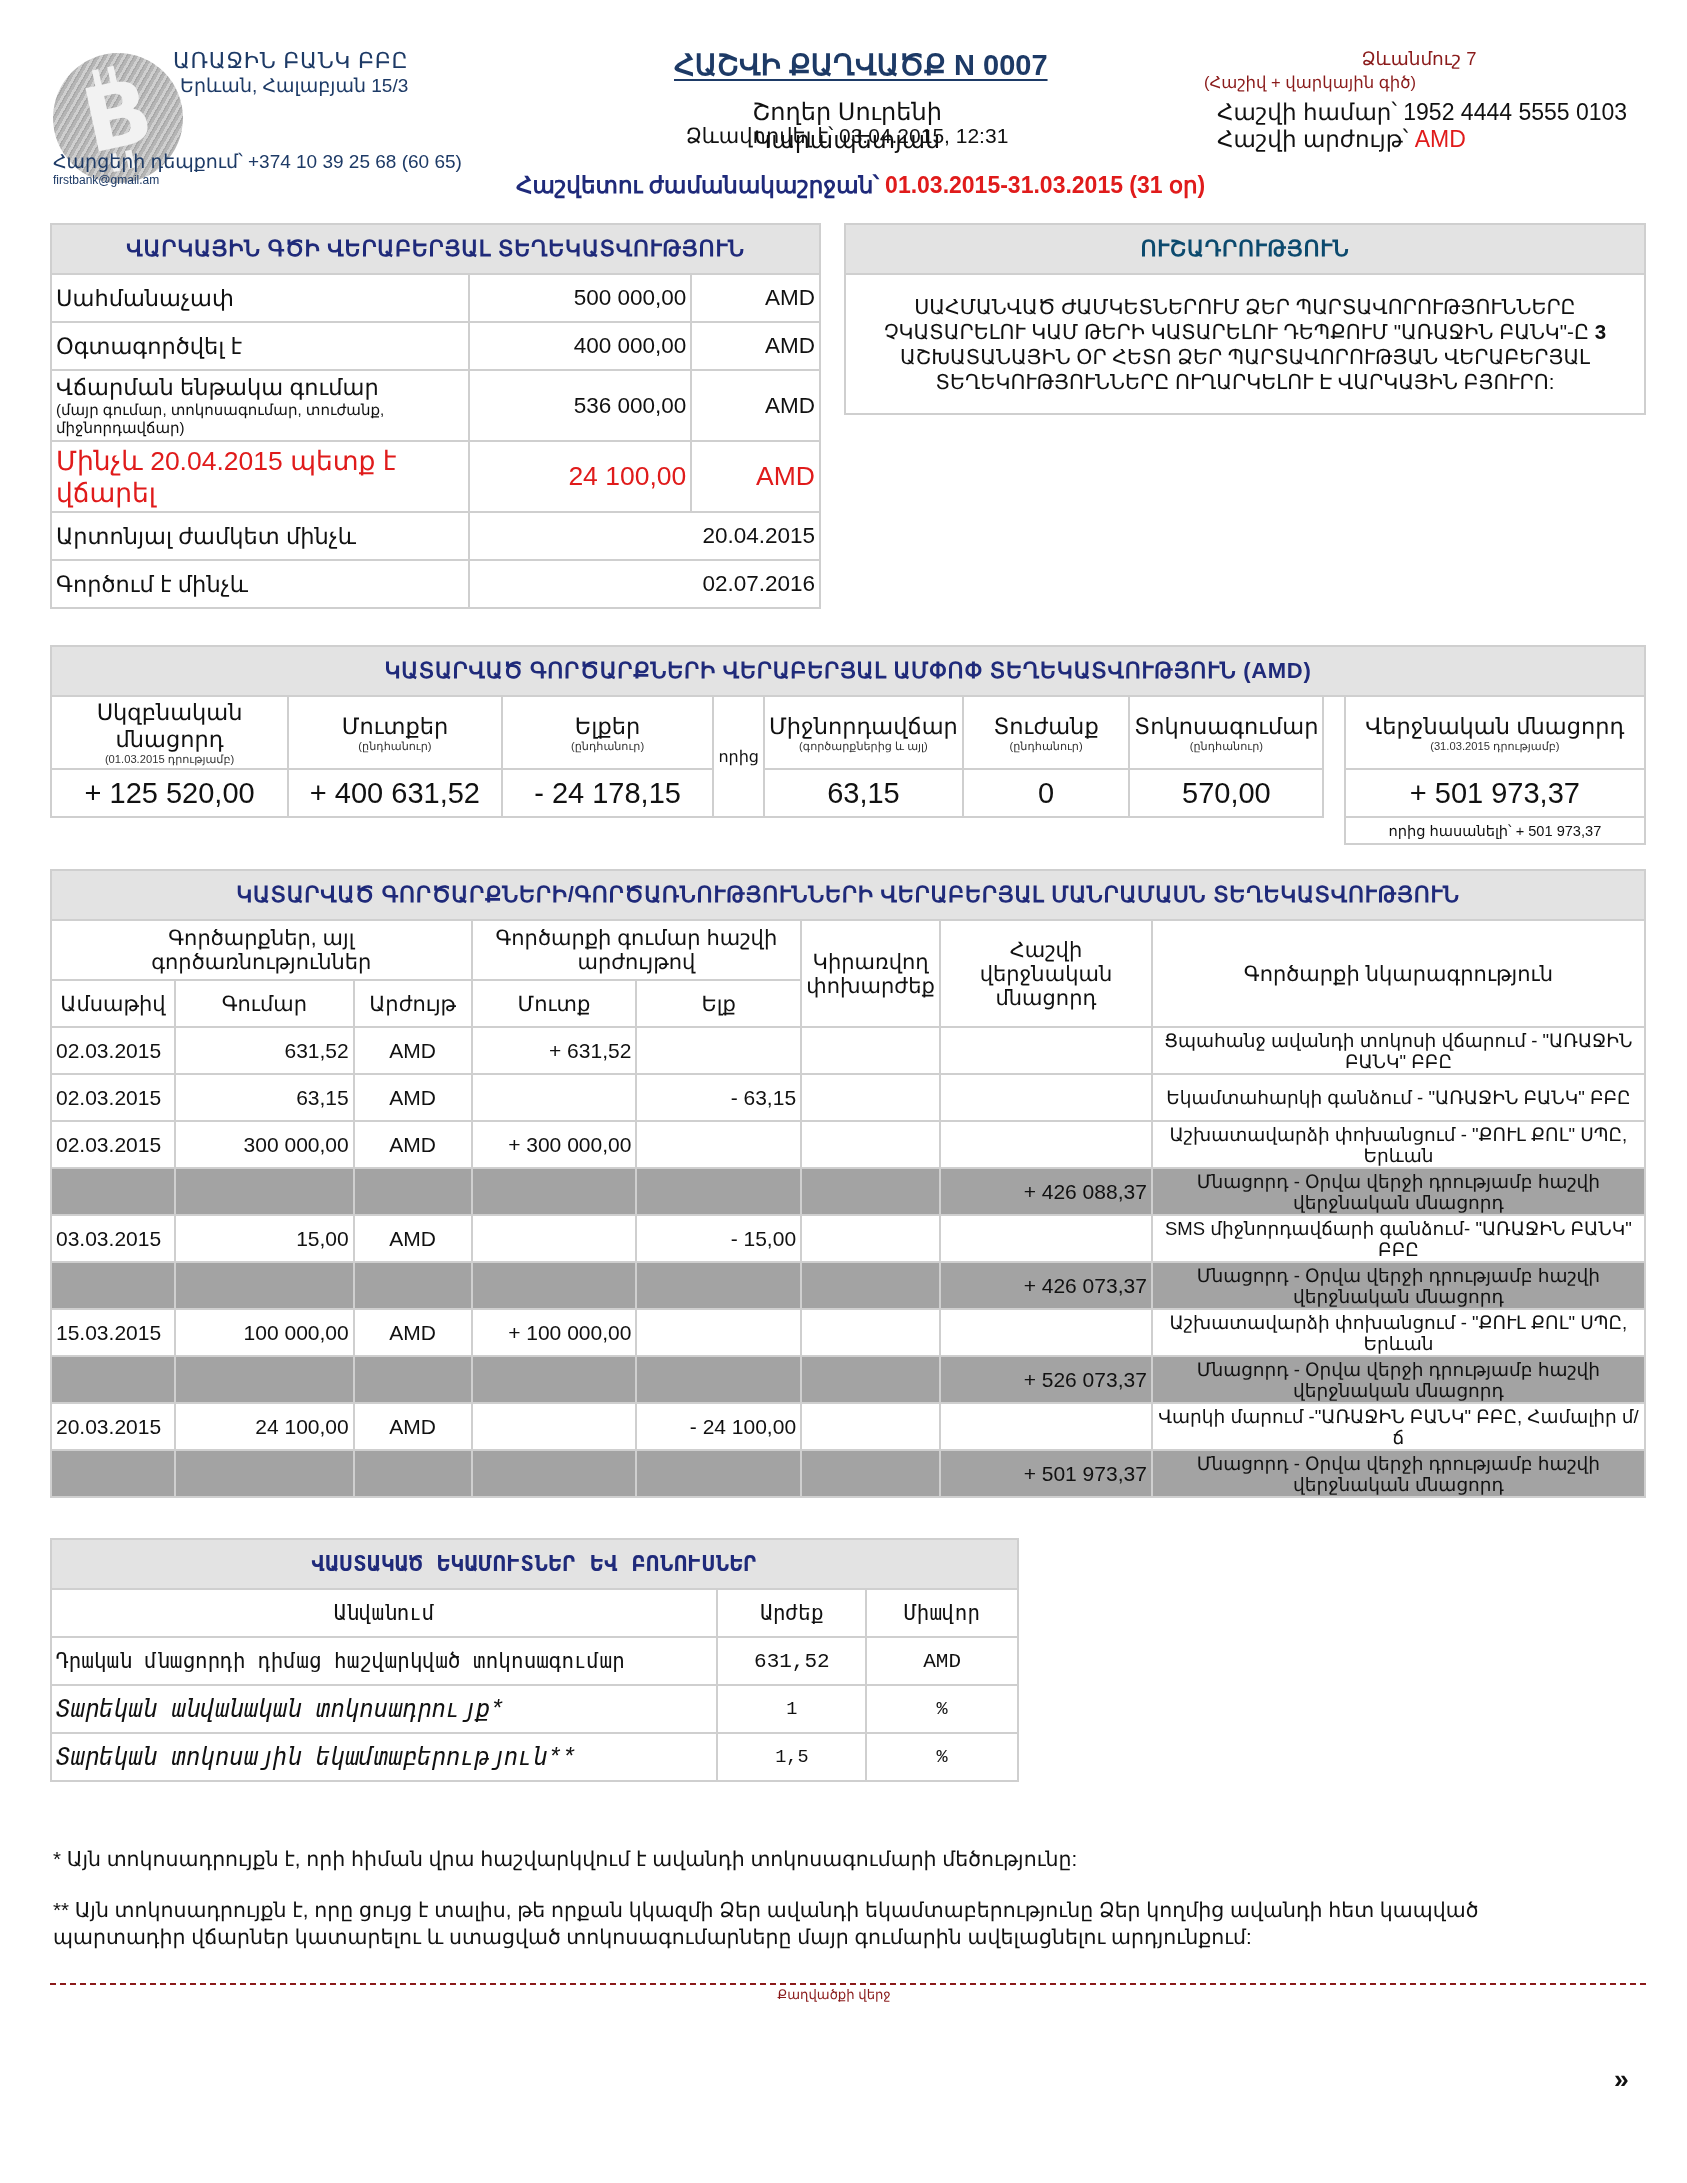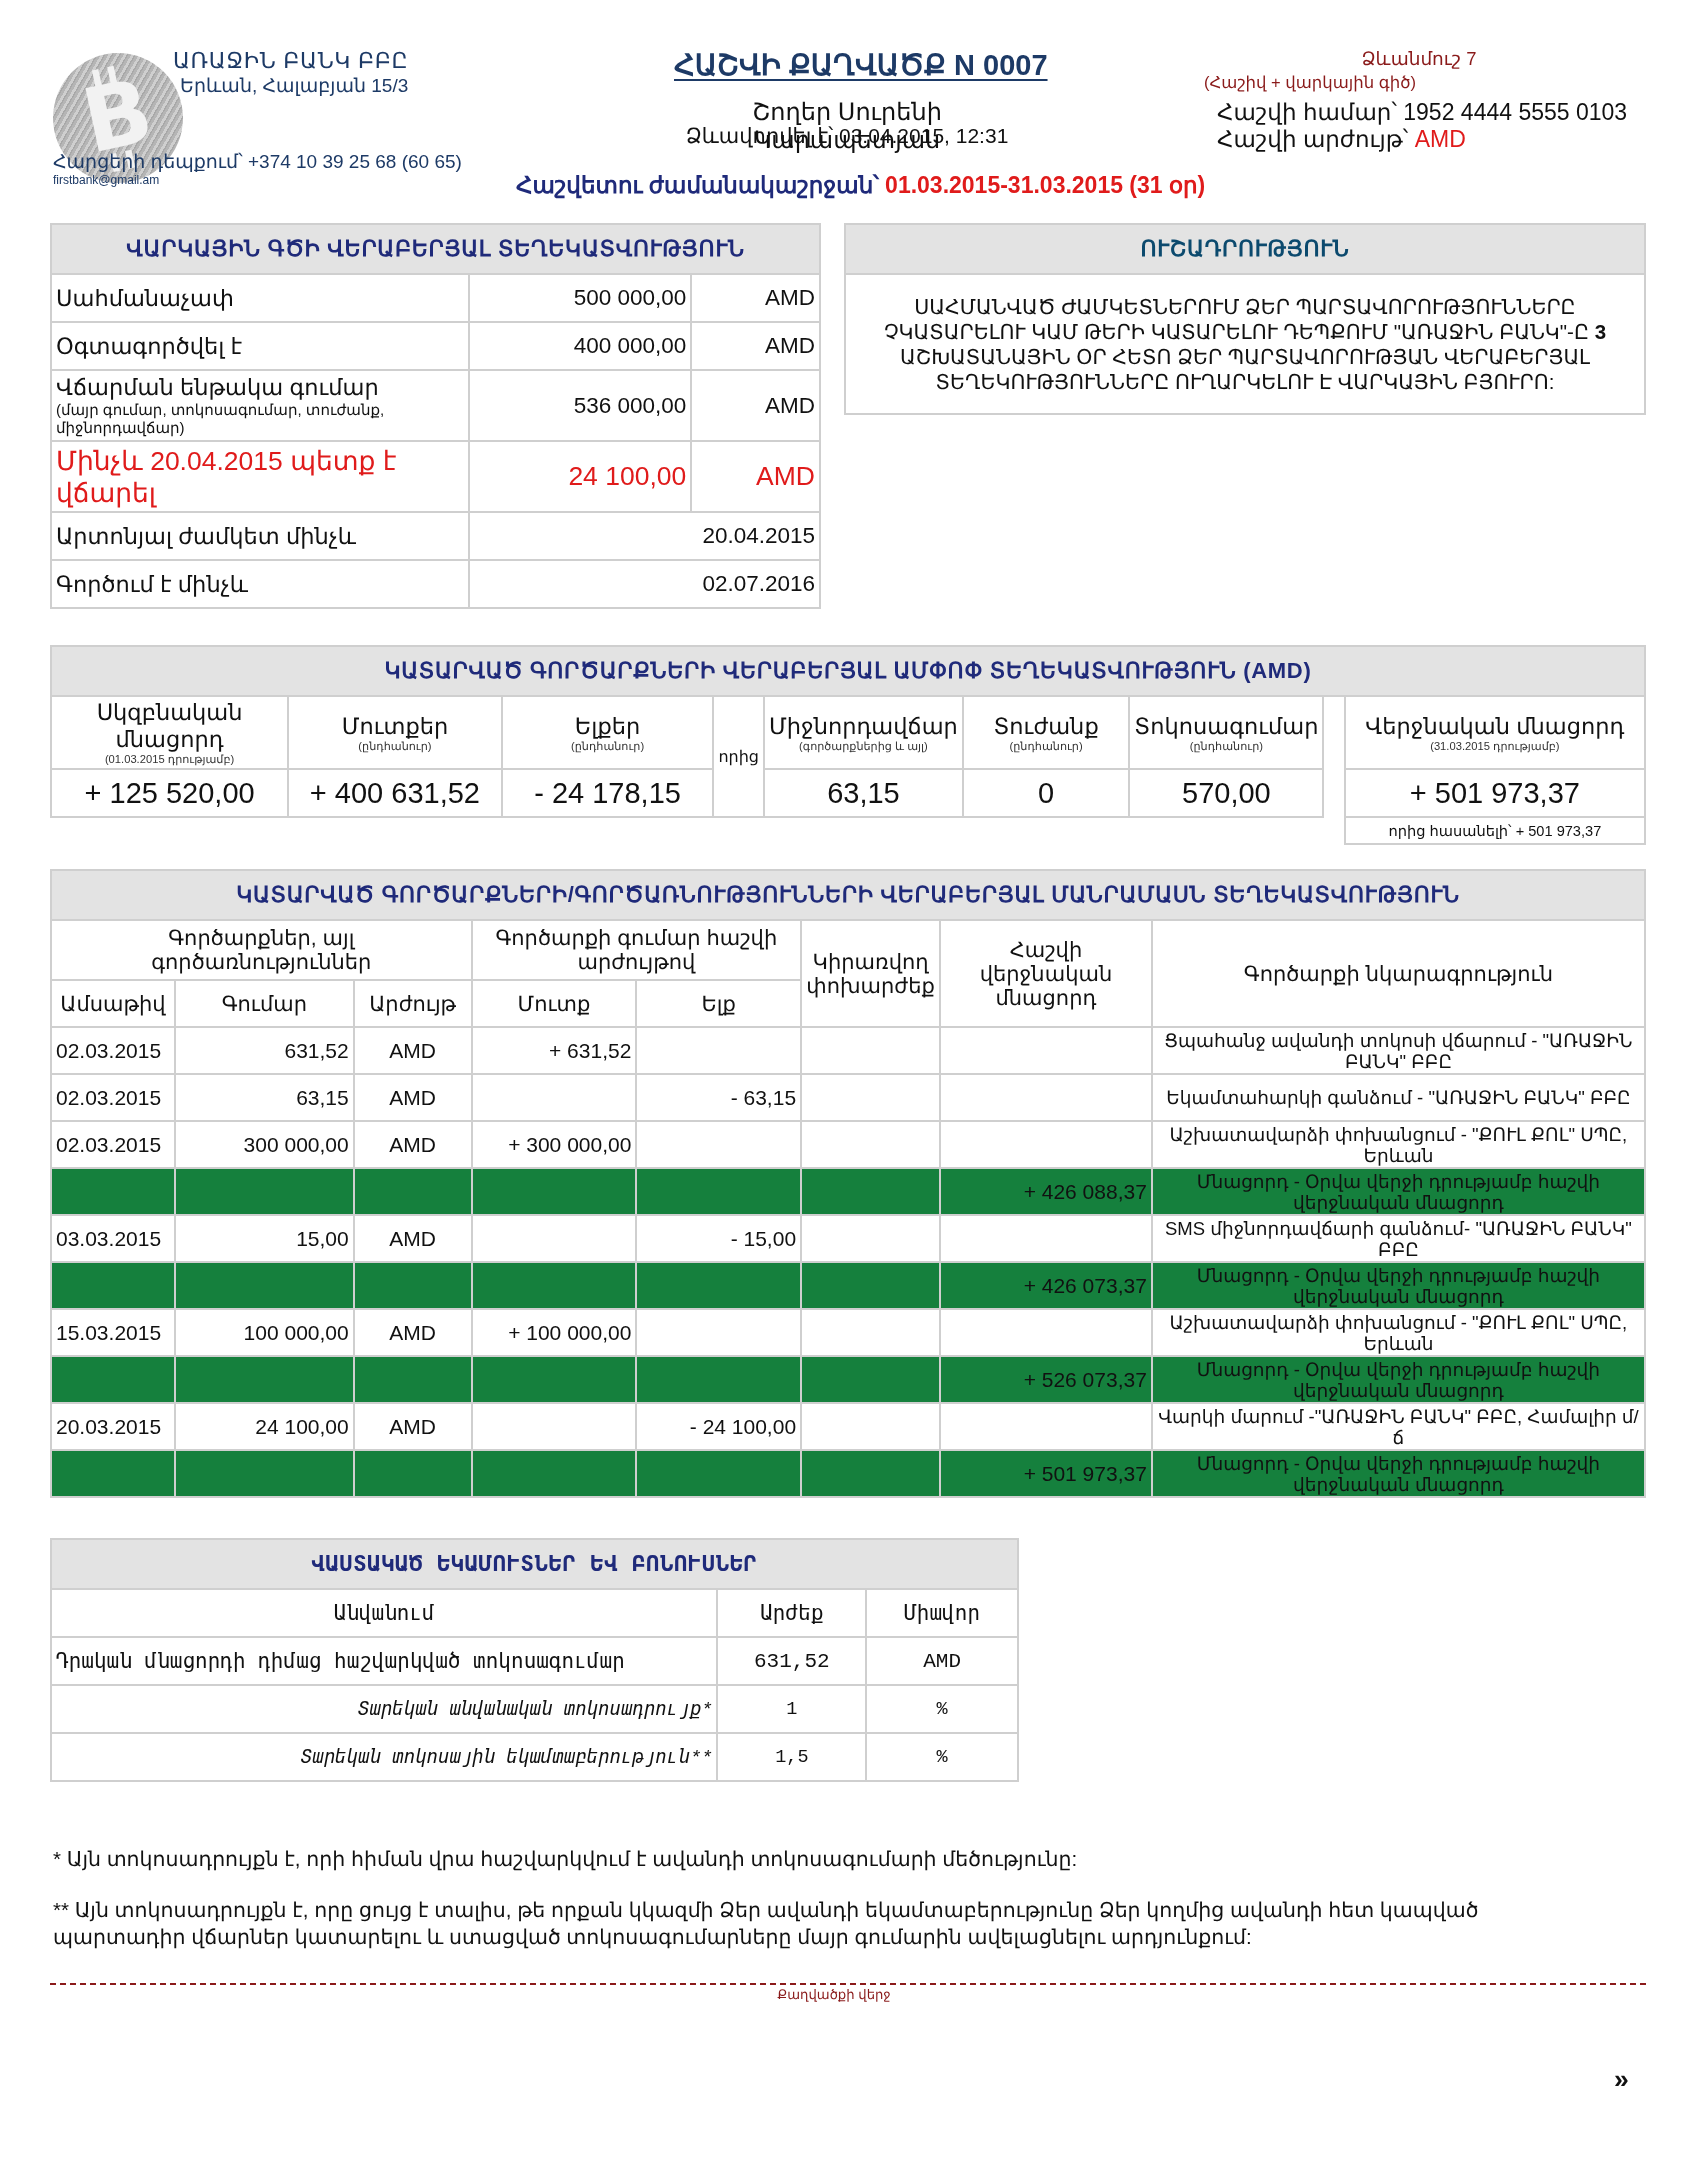--- a/index.html
+++ b/index.html
@@ -59,26 +59,26 @@
   #summary td { text-align: center; }
   #summary .sub { display: block; font-size: 11.2px; color: #333; }
   #summary .val td { font-size: 29px; height: 46px; }
   #summary .noborder { border: none; }
   .orig { font-size: 14.6px; }
 
   
   #detail { left: 50px; top: 869px; width: 1596px; font-size: 21px; }
   #detail td { height: 45px; }
   #detail .desc { font-size: 18.5px; text-align: center; line-height: 21px; }
-  #detail tr.bal td { background: #15803d; }
+  #detail tr.bal td { background: #a3a3a3; }
 
   
   #bonus { left: 50px; top: 1538px; width: 969px; font-size: 21px; font-family: Liberation Mono, monospace; }
   #bonus td { height: 46px; }
-  #bonus .it { font-style: italic; text-align: right; font-size: 19px; }
+  #bonus .it { font-style: italic; font-size: 24px; }
 
   .fn1 { left: 53px; top: 1847px; font-size: 20.5px; }
   .fn2 { left: 53px; top: 1897px; width: 1535px; font-size: 20.5px; line-height: 26.5px; }
   .dash { left: 50px; top: 1983px; width: 1596px; border-top: 2px dashed #8a1a1a; }
   .endtxt { left: 662px; top: 1987px; width: 344px; text-align: center; font-size: 13.2px; }
   .next { left: 1614px; top: 2064px; font-size: 26.5px; font-weight: bold; }
 </style>
 </head>
 <body>
 

